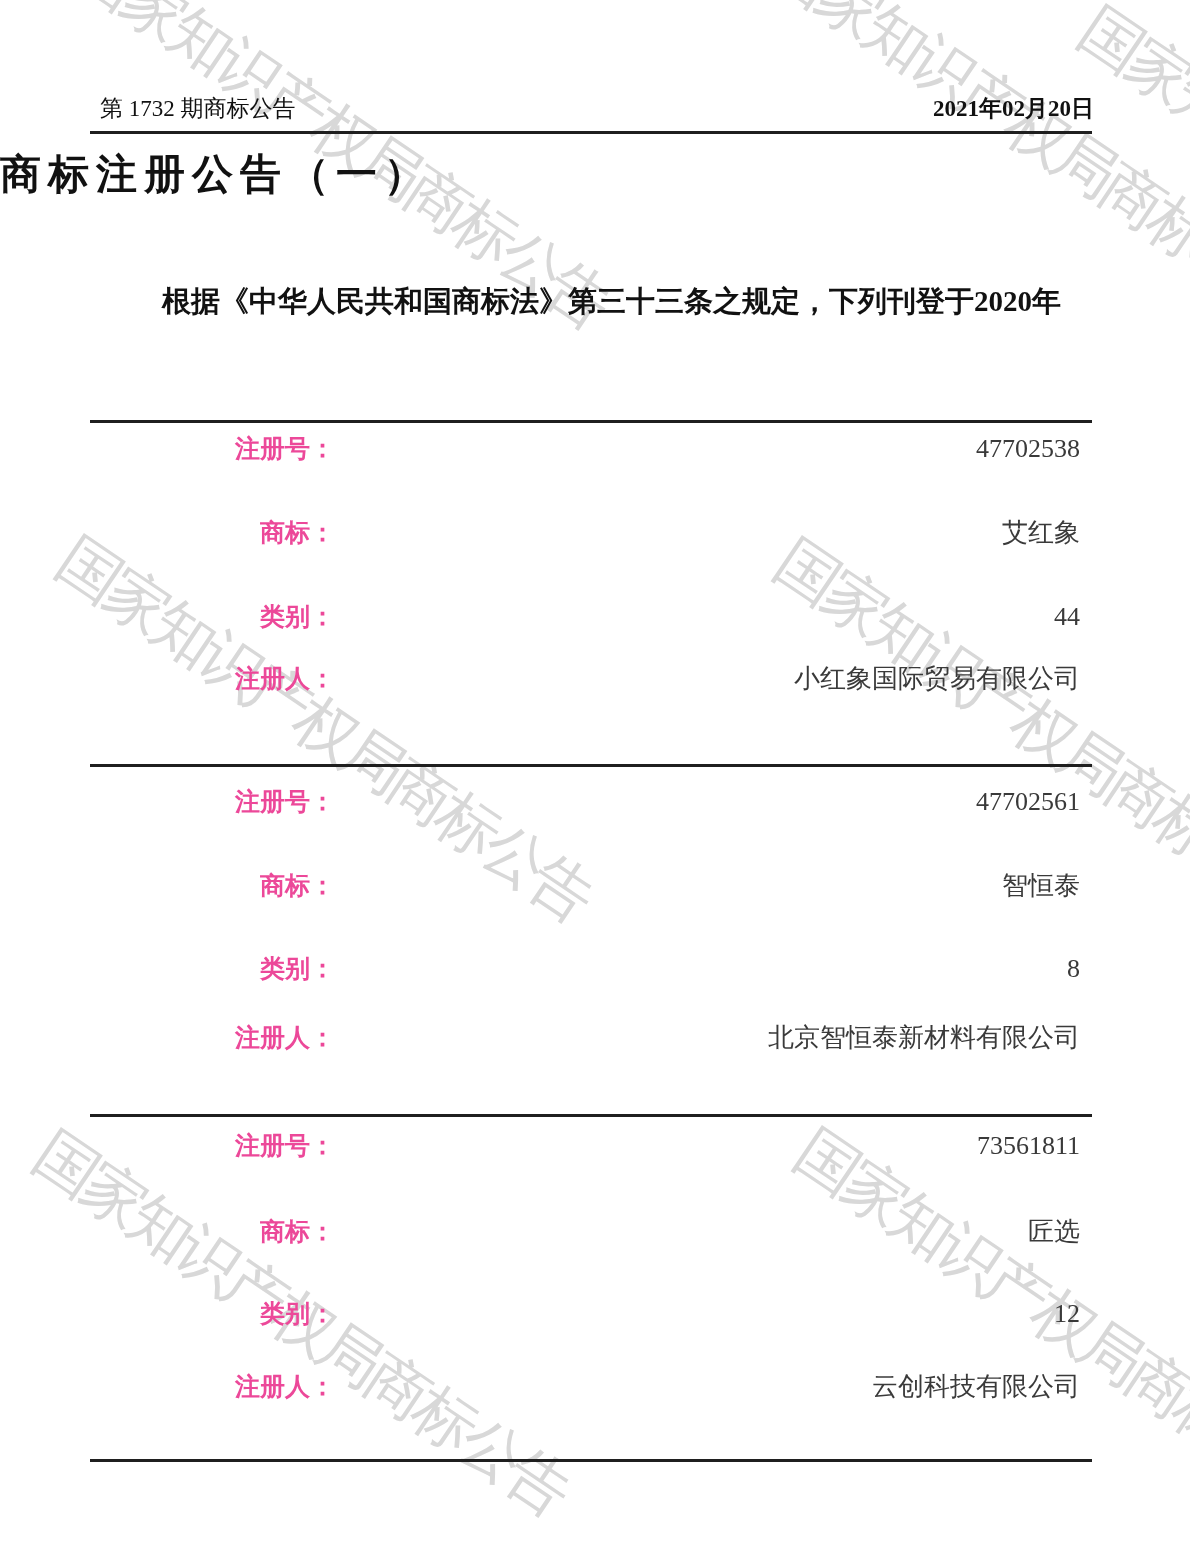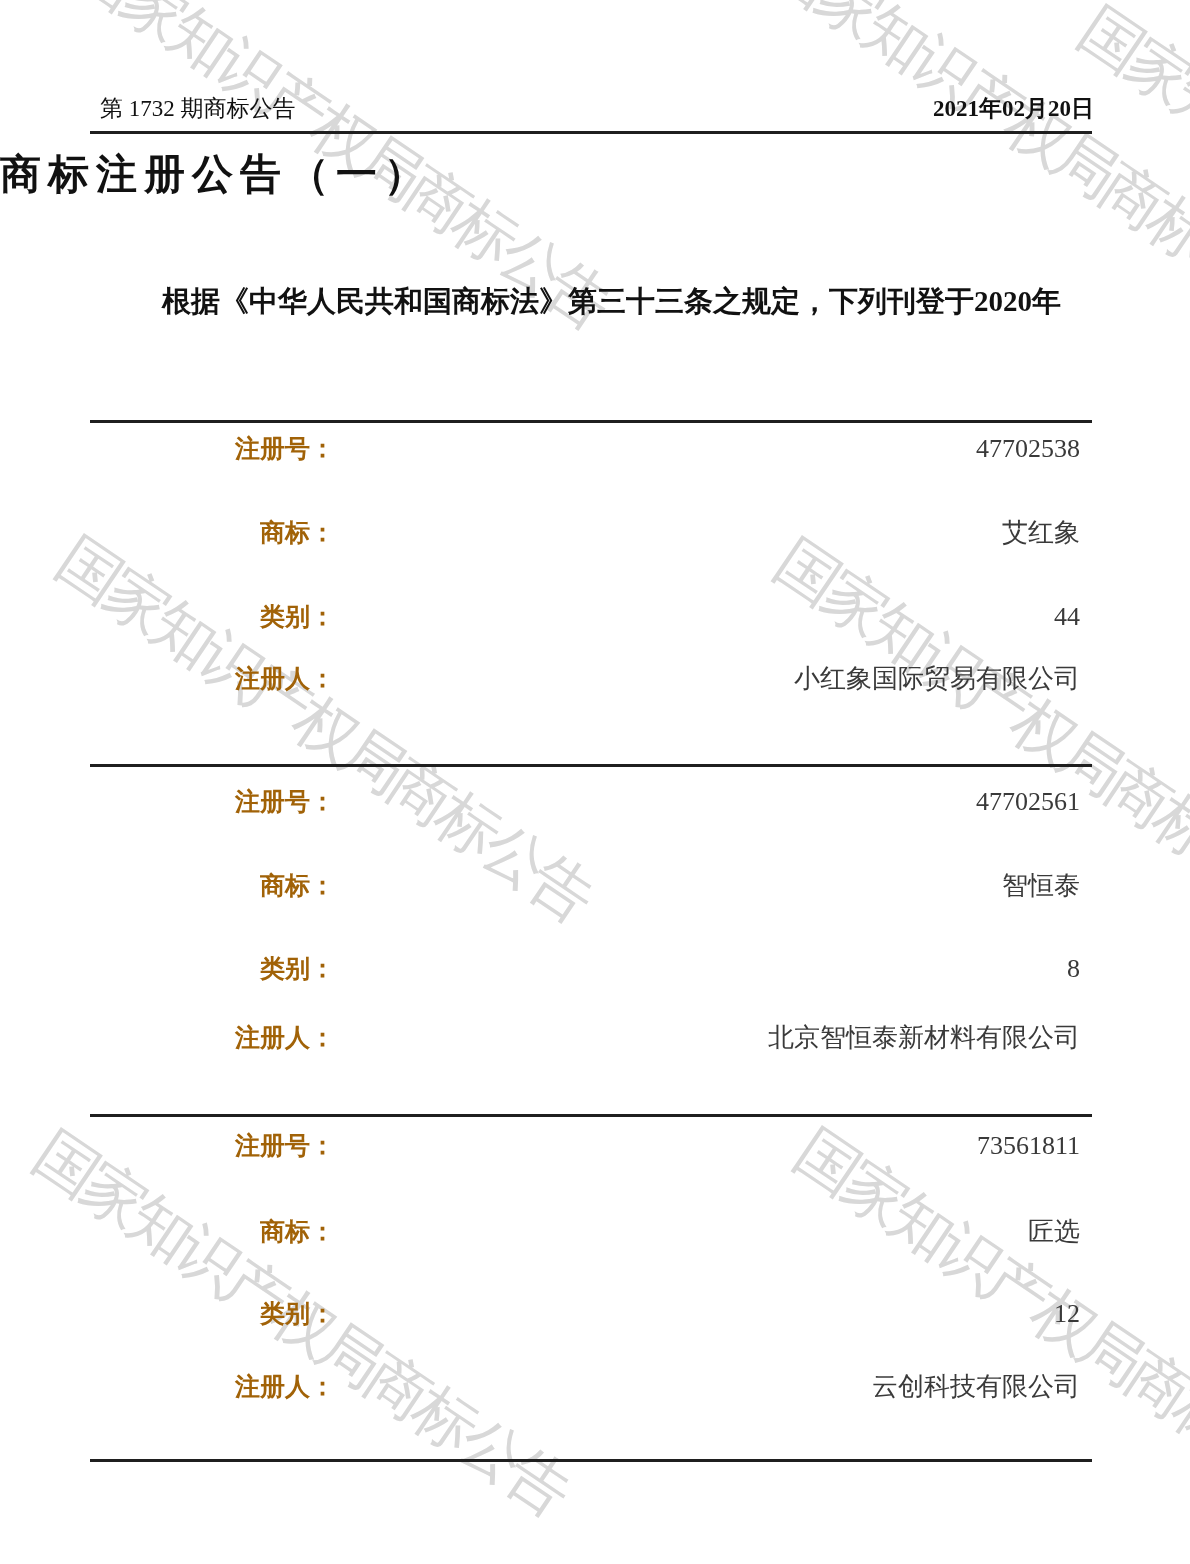--- a/index.html
+++ b/index.html
@@ -69,21 +69,21 @@
     font-size: 29px; font-weight: bold; line-height: 34px;
     white-space: nowrap;
   }
   .intro-1 { top: 264px; padding-left: 62px; margin-top: 20px; }
   .intro-2 { top: 293px; }
   .intro-3 { top: 337px; }
 
   .field-label {
     position: absolute; left: 90px; width: 245px;
     text-align: right;
-    font-size: 25px; font-weight: bold; color: #a16207;
+    font-size: 25px; font-weight: bold; color: #ec4899;
     line-height: 30px;
     white-space: nowrap;
   }
   .field-value {
     position: absolute; left: 350px; width: 730px;
     font-size: 26px; color: #3a3a3a;
     line-height: 30px;
     white-space: nowrap;
     text-align: right;
   }

